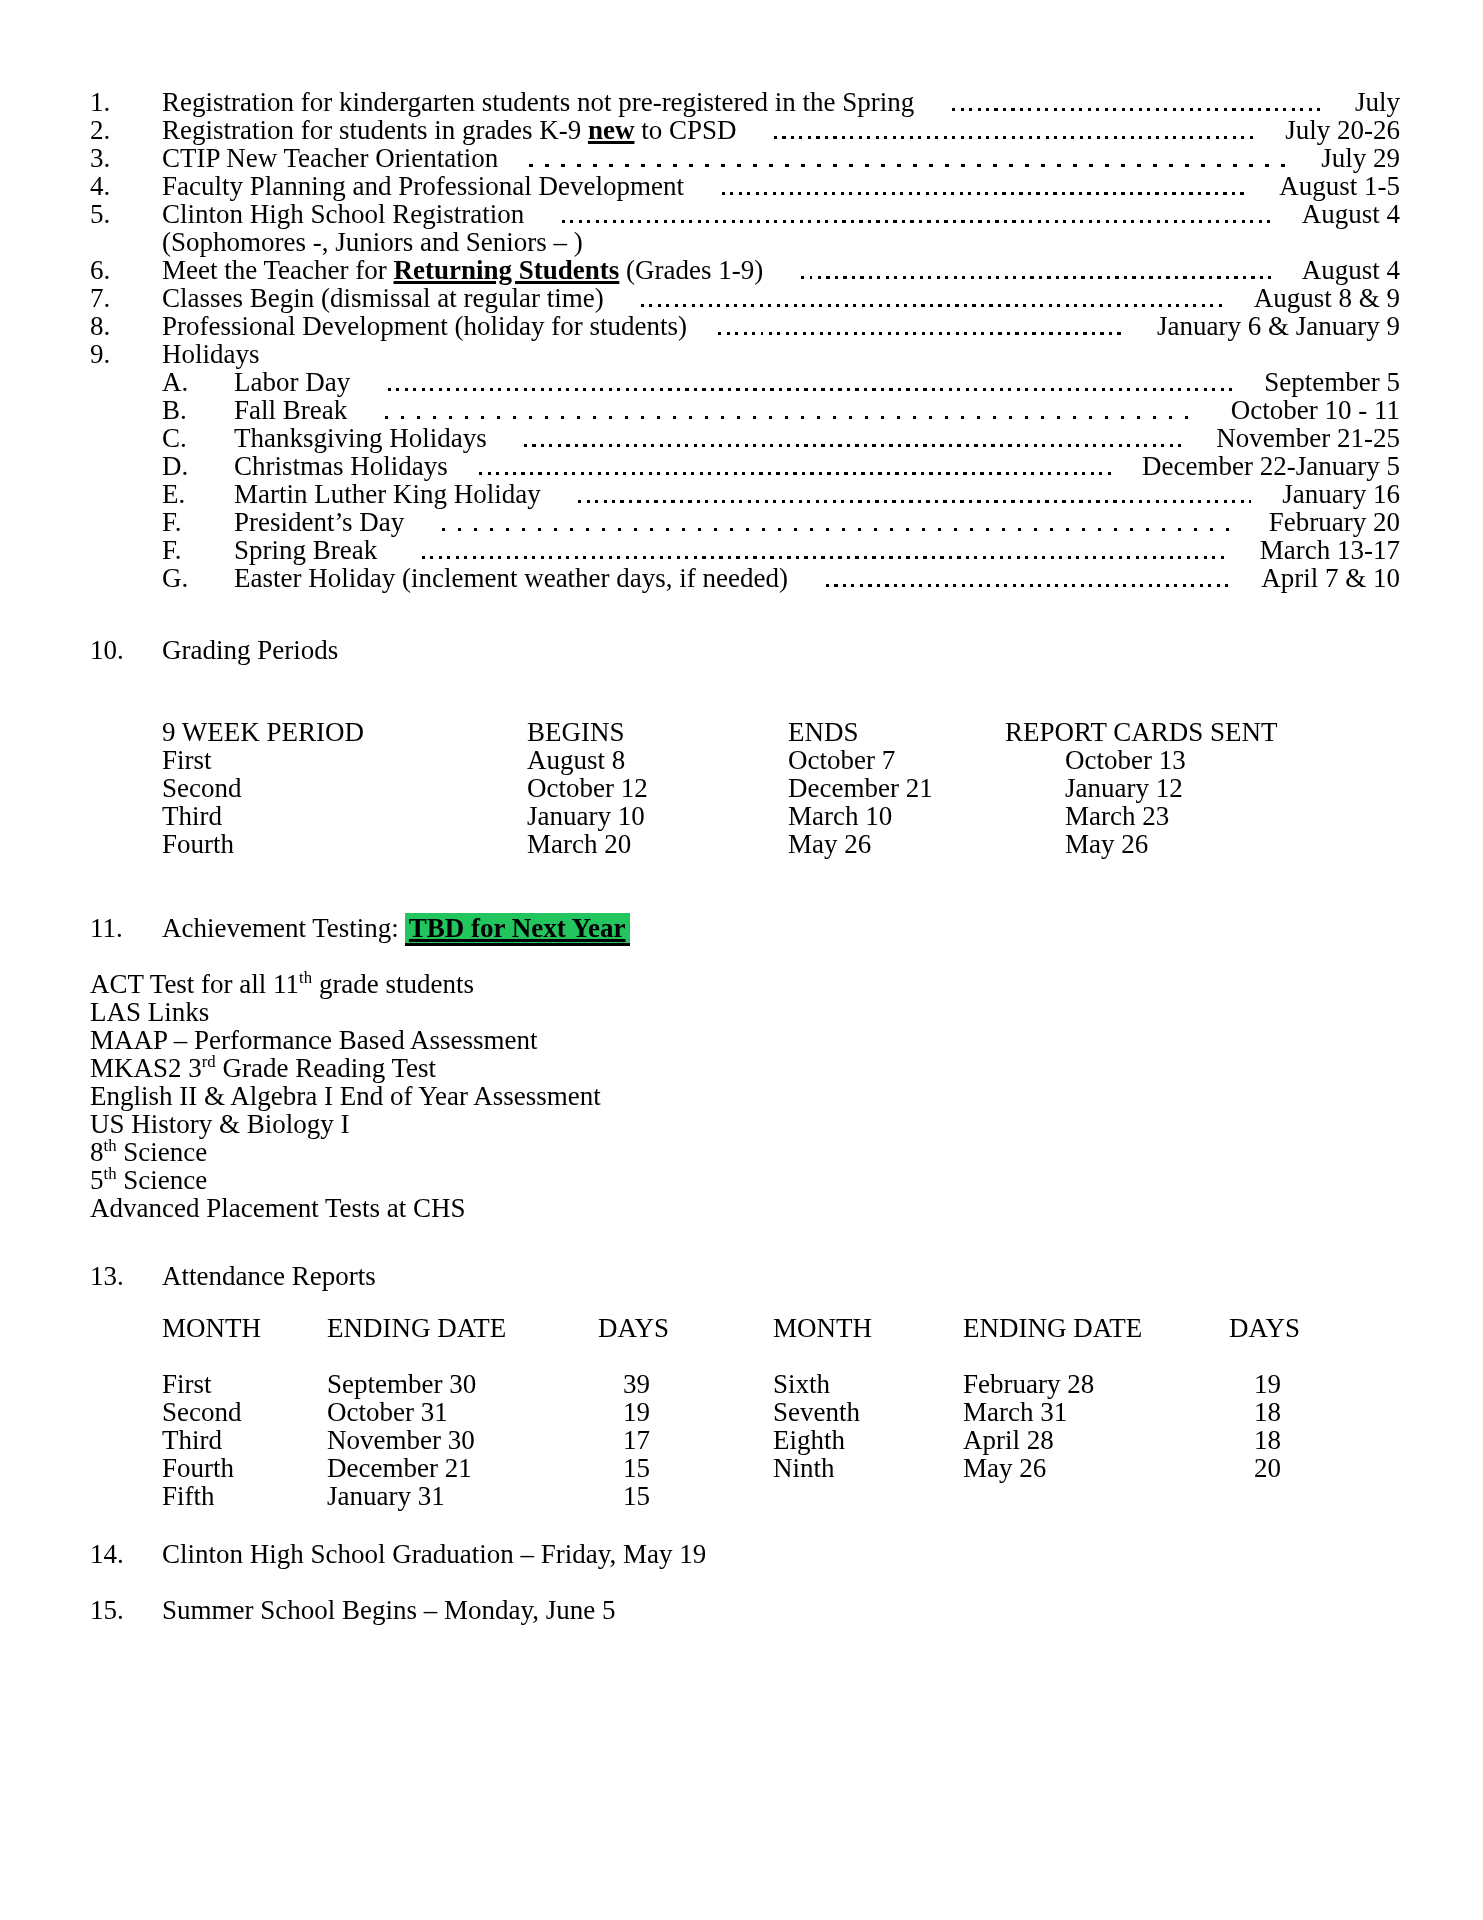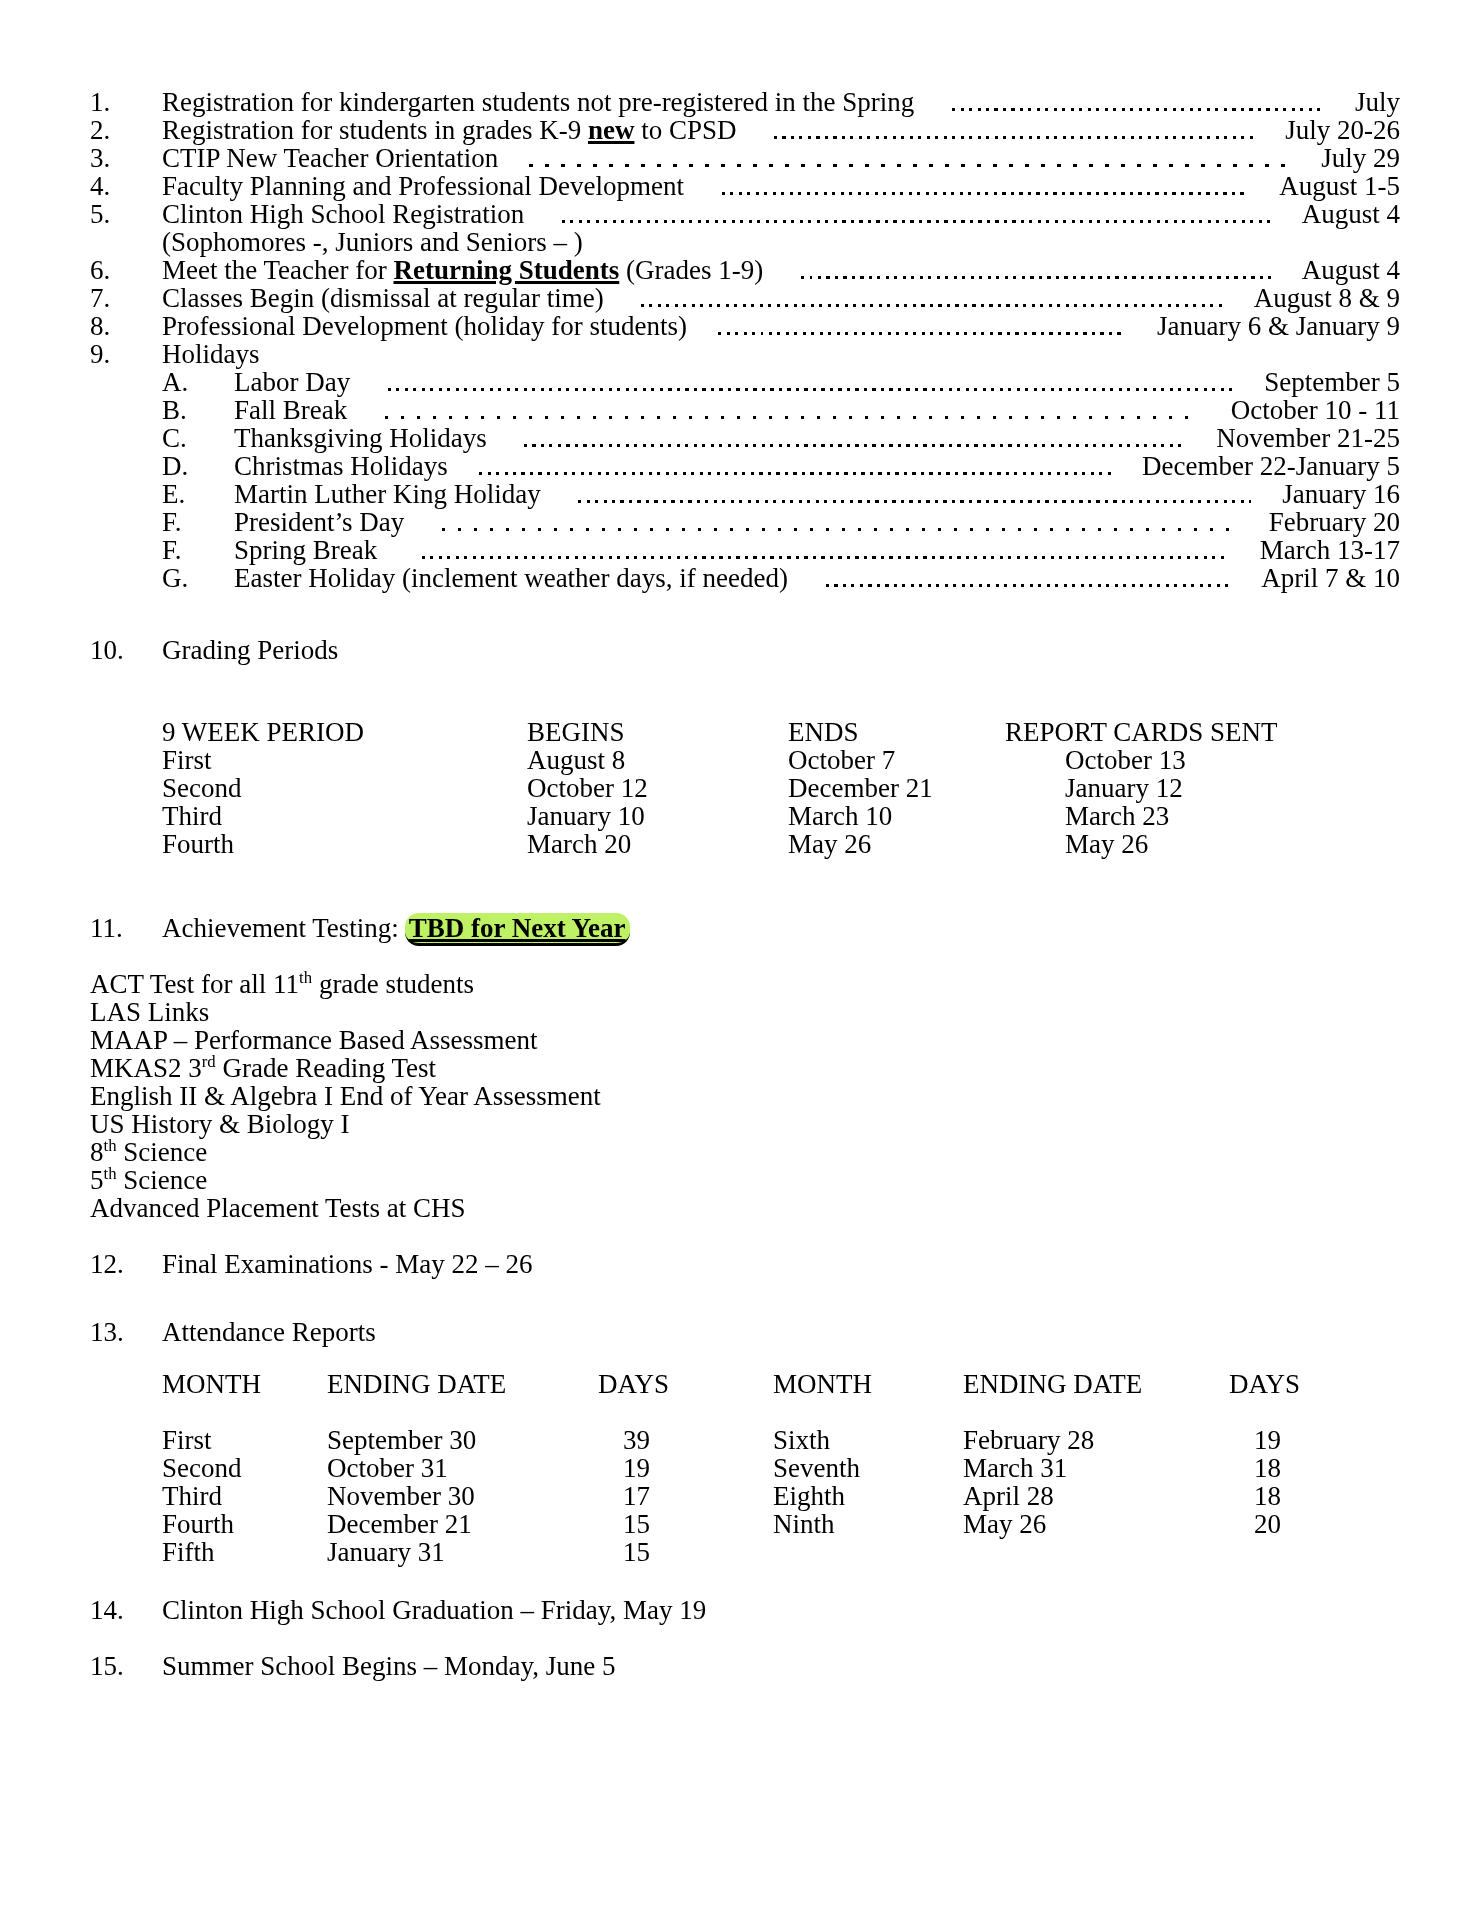--- a/index.html
+++ b/index.html
@@ -226,39 +226,35 @@
         <span class="gcell">Fourth</span>
         <span class="gcell">March 20</span>
         <span class="gcell">May 26</span>
         <span class="gcell ind">May 26</span>
       </div>
   </div>
 
   <div id="testing-section">
     <div class="section">
       <span class="num">11.</span>
-      <span><span>Achievement Testing:</span><span class="hl u" style="background: #bef264; border-radius: 14px;">TBD for Next Year</span></span>
+      <span><span>Achievement Testing:</span><span class="hl u" style="background: #22c55e;">TBD for Next Year</span></span>
     </div>
     <div id="testing-lines">
         <div class="tline"><span>ACT Test for all 11</span><sup class="sup">th</sup><span> grade students</span></div>
         <div class="tline"><span>LAS Links</span></div>
         <div class="tline"><span>MAAP – Performance Based Assessment</span></div>
         <div class="tline"><span>MKAS2 3</span><sup class="sup">rd</sup><span> Grade Reading Test</span></div>
         <div class="tline"><span>English II &amp; Algebra I End of Year Assessment</span></div>
         <div class="tline"><span>US History &amp; Biology I</span></div>
         <div class="tline"><span>8</span><sup class="sup">th</sup><span> Science</span></div>
         <div class="tline"><span>5</span><sup class="sup">th</sup><span> Science</span></div>
         <div class="tline"><span>Advanced Placement Tests at CHS</span></div>
       </div>
   </div>
 
-  <div id="finals-section" class="section">
-    <span class="num">12.</span>
-    <span>Final Examinations - May 22 – 26</span>
-  </div>
 
   <div id="attendance-section">
     <div class="section">
       <span class="num">13.</span>
       <span>Attendance Reports</span>
     </div>
     <div id="attendance-grid">
         <span class="acell th">MONTH</span>
         <span class="acell th">ENDING DATE</span>
         <span class="acell th">DAYS</span>

